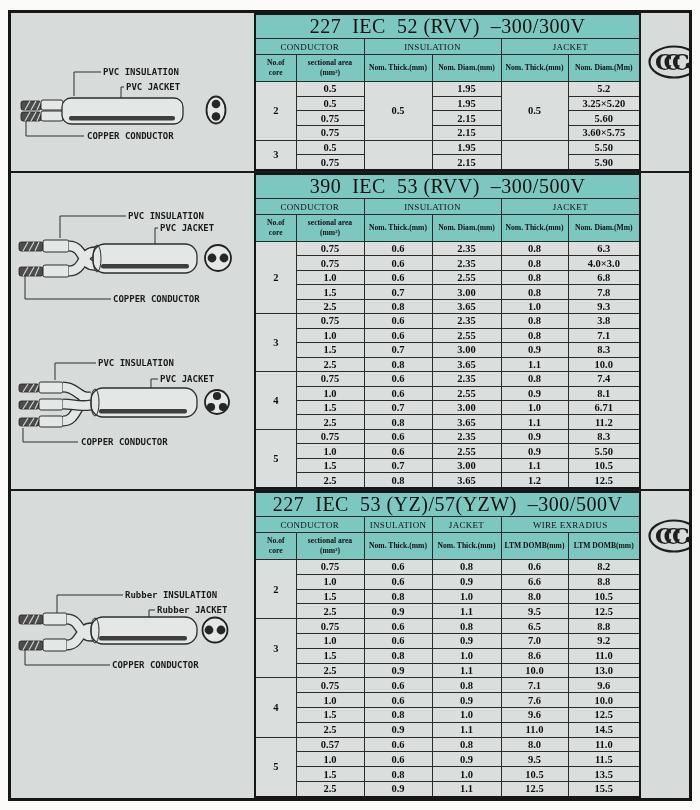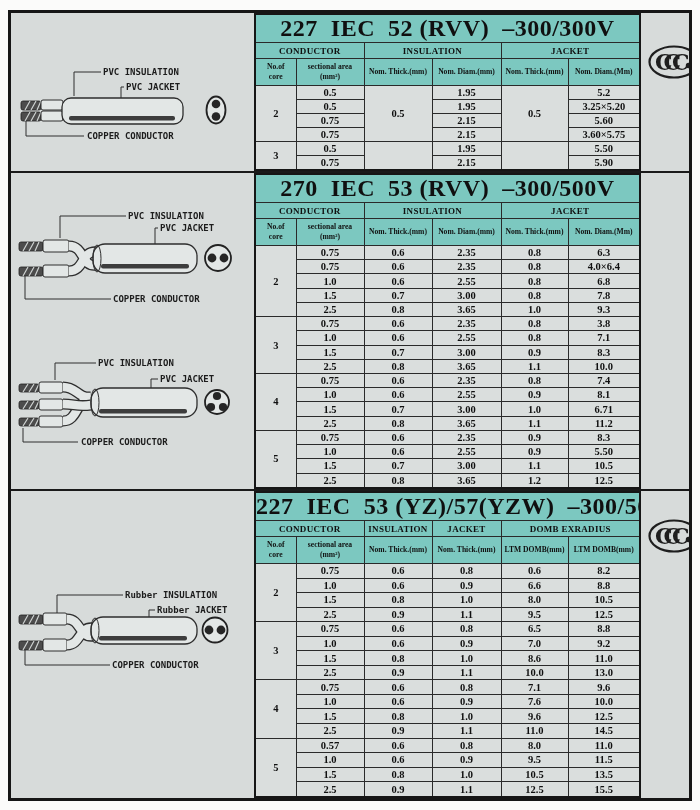--- a/index.html
+++ b/index.html
@@ -12,23 +12,23 @@
   .sec-2{height:307px;border-top:2px solid #1a1a1a}
   .left{width:243px;flex:0 0 auto;height:100%;overflow:hidden}
   .left svg{display:block}
   .mid{width:385px;flex:0 0 auto;height:100%}
   .right{flex:1;height:100%}
   .right svg{display:block;margin:0 0 0 8px}
   table{border-collapse:collapse;table-layout:fixed;width:385px;height:100%;
         background:#dadedd;border:2px solid #161616}
   td{border:1px solid #2a2a2a;text-align:center;vertical-align:middle;padding:0;
      color:#101010;overflow:hidden}
-  .t-title td{background:var(--teal);font-size:24px;font-weight:bold;height:23px;
+  .t-title td{background:var(--teal);font-size:20px;font-weight:normal;height:23px;
      white-space:pre;letter-spacing:.5px}
-  .t-grp td{background:var(--teal);font-size:9px;font-weight:bold;height:15px;letter-spacing:.3px}
+  .t-grp td{background:var(--teal);font-size:9px;font-weight:normal;height:15px;letter-spacing:.3px}
   .t-hdr td{background:var(--teal);font-size:7.6px;font-weight:bold;height:26px;
      white-space:pre-line;line-height:1.3}
   .t-row td{font-size:10.5px;font-weight:bold}
   .core{font-size:11px}
   .dg-label{font-family:"DejaVu Sans Mono",monospace;font-size:9px;font-weight:600;fill:#1c1c1c}
   .dg-line{stroke:#2e2e2e;stroke-width:1;fill:none}
 </style>
 </head>
 <body>
 
@@ -215,21 +215,21 @@
           <colgroup>
             <col style="width:41px">
             <col style="width:68px">
             <col style="width:68px">
             <col style="width:69px">
             <col style="width:67px">
             <col style="width:72px">
           </colgroup>
           <tbody>
             <tr class="t-title">
-              <td colspan="6">270  IEC  53 (RVV)  –300/500V</td>
+              <td colspan="6">390  IEC  53 (RVV)  –300/500V</td>
             </tr>
             <tr class="t-grp">
               <td colspan="2">CONDUCTOR</td>
               <td colspan="2">INSULATION</td>
               <td colspan="2">JACKET</td>
             </tr>
             <tr class="t-hdr">
               <td>No.of
 core</td>
               <td>sectional area
@@ -245,21 +245,21 @@
               <td>0.6</td>
               <td>2.35</td>
               <td>0.8</td>
               <td>6.3</td>
             </tr>
             <tr class="t-row">
               <td>0.75</td>
               <td>0.6</td>
               <td>2.35</td>
               <td>0.8</td>
-              <td>4.0×6.4</td>
+              <td>4.0×3.0</td>
             </tr>
             <tr class="t-row">
               <td>1.0</td>
               <td>0.6</td>
               <td>2.55</td>
               <td>0.8</td>
               <td>6.8</td>
             </tr>
             <tr class="t-row">
               <td>1.5</td>
@@ -411,21 +411,21 @@
             <col style="width:72px">
           </colgroup>
           <tbody>
             <tr class="t-title">
               <td colspan="6">227  IEC  53 (YZ)/57(YZW)  –300/500V</td>
             </tr>
             <tr class="t-grp">
               <td colspan="2">CONDUCTOR</td>
               <td colspan="1">INSULATION</td>
               <td colspan="1">JACKET</td>
-              <td colspan="2">DOMB EXRADIUS</td>
+              <td colspan="2">WIRE EXRADIUS</td>
             </tr>
             <tr class="t-hdr">
               <td>No.of
 core</td>
               <td>sectional  area
 (mm²)</td>
               <td>Nom.  Thick.(mm)</td>
               <td>Nom. Thick.(mm)</td>
               <td>LTM DOMB(mm)</td>
               <td>LTM DOMB(mm)</td>

